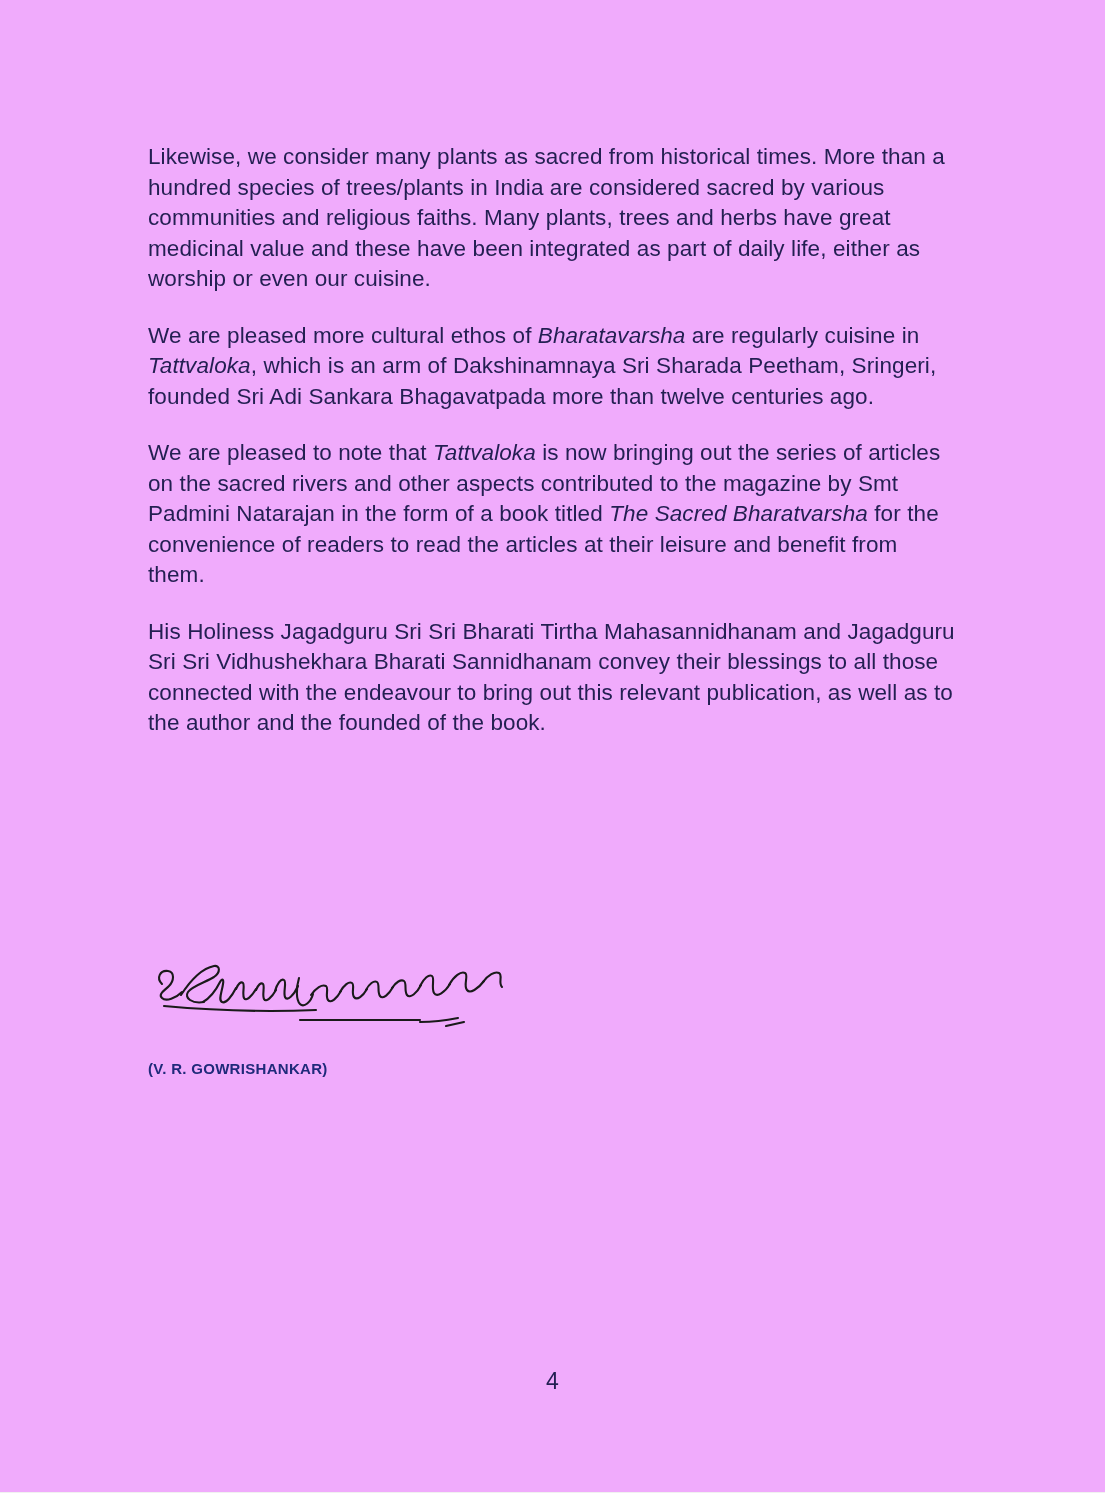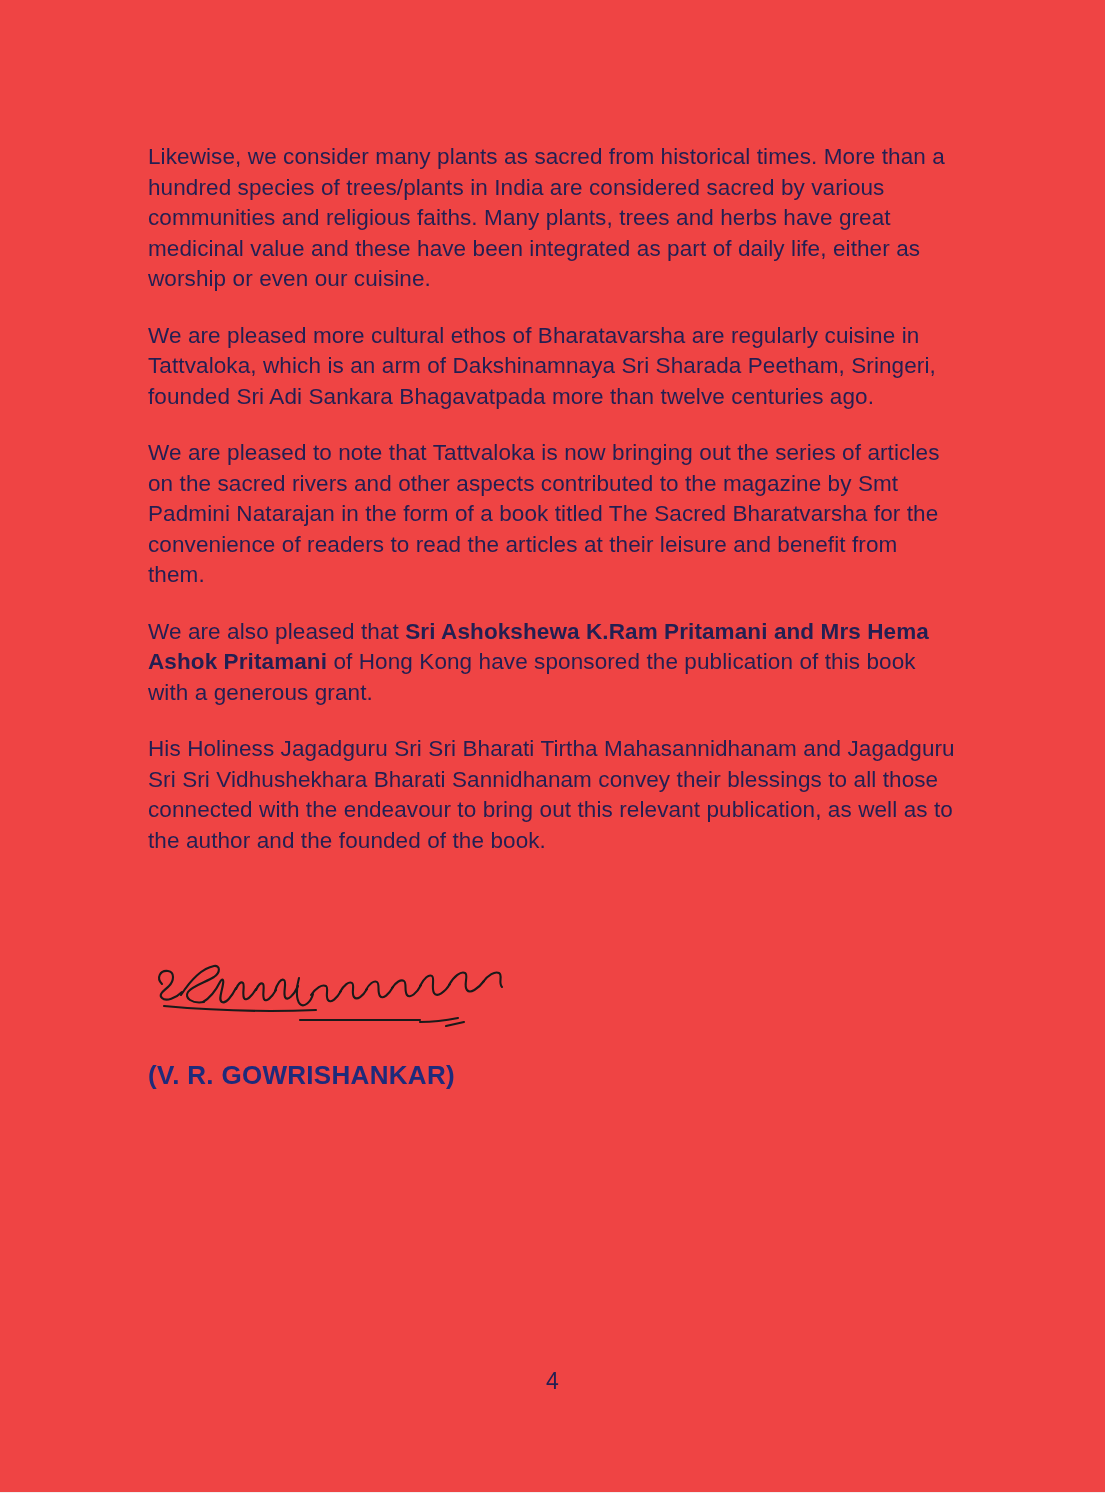--- a/index.html
+++ b/index.html
@@ -14,57 +14,57 @@
     font-family: "Liberation Sans", sans-serif;
     color: #231f52;
     overflow: hidden;
   }
   .page {
     position: absolute;
     left: 0;
     top: 0;
     width: 1105px;
     height: 1500px;
-    background: #ef4444;
+    background: #f0abfc;
   }
   .content {
     position: absolute;
     left: 148px;
     top: 142px;
     width: 812px;
   }
   p.para {
     margin: 0 0 26px 0;
     font-size: 22.5px;
     line-height: 30.5px;
     color: #231f52;
     text-align: left;
     letter-spacing: 0.1px;
   }
   p.para:last-of-type {
     margin-bottom: 0;
   }
-  .it { }
+  .it { font-style: italic; }
   .bd { font-weight: bold; }
 
   .signature-block {
     position: absolute;
     left: 148px;
     top: 948px;
     width: 420px;
     height: 110px;
   }
   .signature-svg {
     display: block;
   }
   .signer-name {
     position: absolute;
     left: 148px;
     top: 1060px;
-    font-size: 26px;
+    font-size: 15px;
     font-weight: bold;
     color: #1f2a7a;
     letter-spacing: 0.3px;
   }
   .page-number {
     position: absolute;
     left: 0;
     top: 1368px;
     width: 1105px;
     text-align: center;
@@ -83,21 +83,20 @@
 </style>
 </head>
 <body>
 
 <div class="page">
 
   <div class="content">
     <p class="para"><span>Likewise, we consider many plants as sacred from historical times. More than a hundred species of trees/plants in India are considered sacred by various communities and religious faiths. Many plants, trees and herbs have great medicinal value and these have been integrated as part of daily life, either as worship or even our cuisine.</span></p>
     <p class="para"><span>We are pleased more cultural ethos of </span><span class="it">Bharatavarsha</span><span> are regularly cuisine in </span><span class="it">Tattvaloka</span><span>, which is an arm of Dakshinamnaya Sri Sharada Peetham, Sringeri, founded Sri Adi Sankara Bhagavatpada more than twelve centuries ago.</span></p>
     <p class="para"><span>We are pleased to note that </span><span class="it">Tattvaloka</span><span> is now bringing out the series of articles on the sacred rivers and other aspects contributed to the magazine by Smt Padmini Natarajan in the form of a book titled </span><span class="it">The Sacred Bharatvarsha</span><span> for the convenience of readers to read the articles at their leisure and benefit from them.</span></p>
-    <p class="para"><span>We are also pleased that </span><span class="bd">Sri Ashokshewa K.Ram Pritamani and Mrs Hema Ashok Pritamani</span><span> of Hong Kong have sponsored the publication of this book with a generous grant.</span></p>
     <p class="para"><span>His Holiness Jagadguru Sri Sri Bharati Tirtha Mahasannidhanam and Jagadguru Sri Sri Vidhushekhara Bharati Sannidhanam convey their blessings to all those connected with the endeavour to bring out this relevant publication, as well as to the author and the founded of the book.</span></p>
   </div>
 
   <div class="signature-block">
     <svg class="signature-svg" width="420" height="110" viewBox="0 0 420 110" xmlns="http://www.w3.org/2000/svg">
       <g fill="none" stroke="#1a1a1a" stroke-width="2.1" stroke-linecap="round" stroke-linejoin="round">
         <path d="M14,36 C8,30 12,22 20,23 C27,24 26,33 21,38 C16,43 10,46 14,50 C18,54 28,50 34,44"></path>
         <path d="M33,47 C44,30 56,20 66,18 C72,17 73,24 66,29 C58,34 44,38 40,44 C36,50 44,56 56,54"></path>
         <path d="M55,54 C62,50 68,42 72,34 C74,30 76,31 75,36 C74,44 70,52 74,54 C78,56 84,48 88,40"></path>
         <path d="M88,41 C90,36 93,33 95,35 C97,37 94,46 96,50 C98,54 104,48 108,41"></path>

